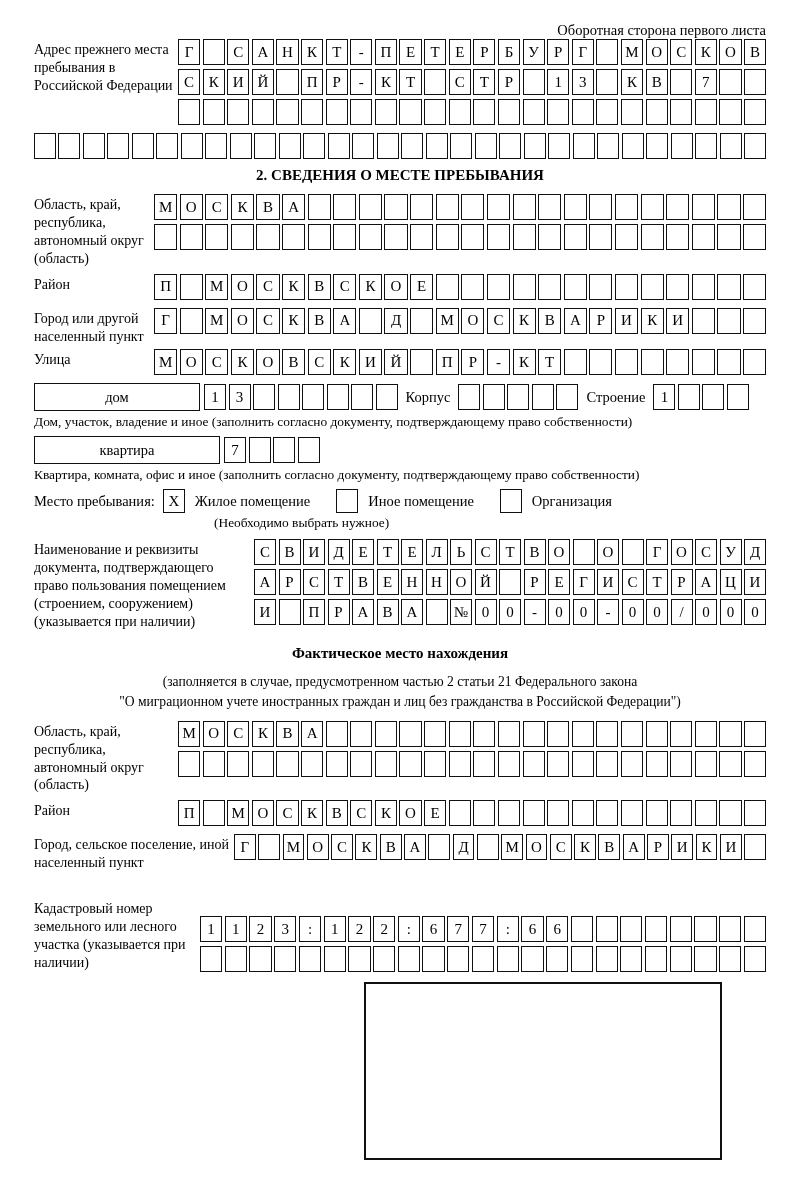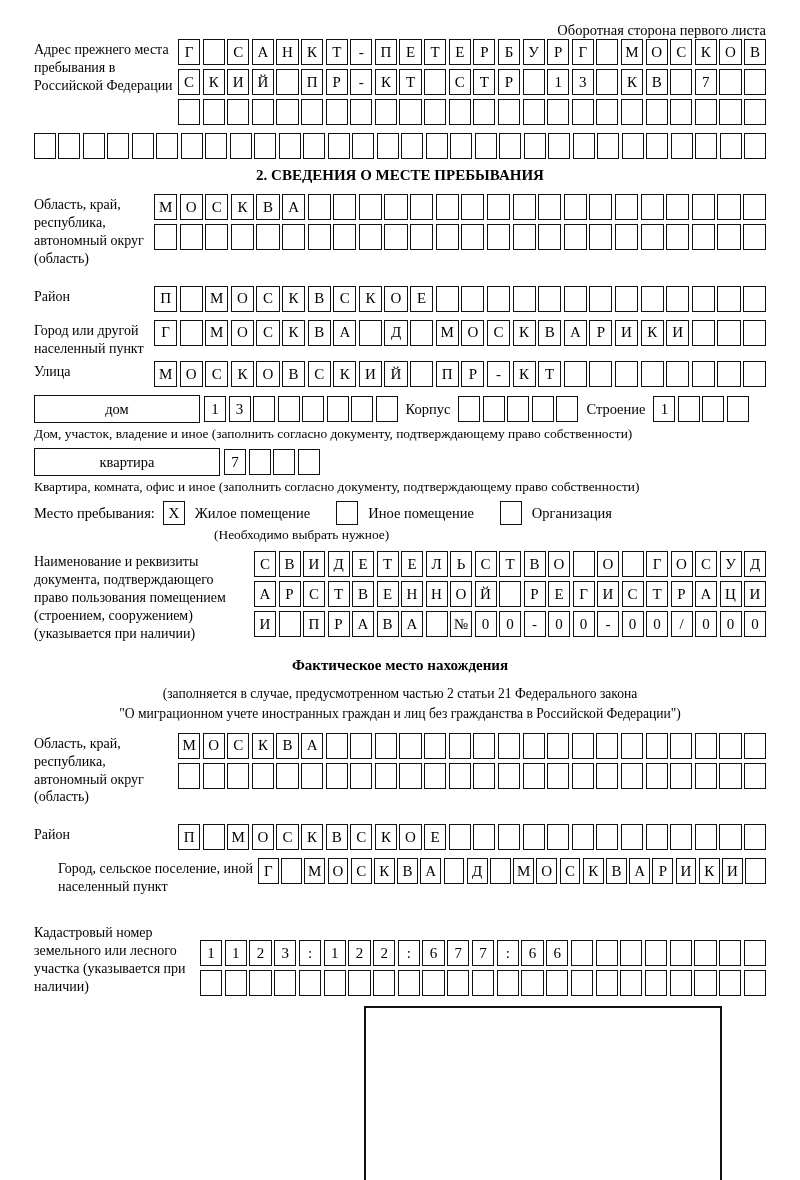--- a/index.html
+++ b/index.html
@@ -23,21 +23,21 @@
     display:flex; align-items:center; justify-content:center;
     font-size:15px; line-height:1;
   }
   .cellgrid.fixed .cell { flex:0 0 22px; }
 
   .caption { font-size:13.4px; margin:2px 0 6px 0; }
   .caption.center { text-align:center; }
 
   .sec-title { text-align:center; font-weight:bold; font-size:15px; margin:8px 0 10px 0; }
 
-  .mt6 { margin-top:22px;align-items:center; } .mt10 { margin-top:18px; } .mt14 { margin-top:14px; }
+  .mt6 { margin-top:22px;align-items:center; } .mt10 { margin-top:6px; } .mt14 { margin-top:14px; }
 
   .inline-row { display:flex; align-items:center; margin:6px 0 2px 0; font-size:14.5px; }
   .inline-label { margin-right:8px; }
   .checkbox {
     width:22px; height:24px; border:1.6px solid #111; display:flex;
     align-items:center; justify-content:center; font-size:15px; flex-shrink:0;
   }
   .opt-label { margin:0 26px 0 10px; }
 
   .widebox {
@@ -544,21 +544,21 @@
           <div class="cell"></div>
           <div class="cell"></div>
           <div class="cell"></div>
           <div class="cell"></div>
           <div class="cell"></div>
         </div>
       </div>
   </div>
 
   <div class="frow">
-    <div class="flabel" style="width:200px;margin-left:24px;">Город, сельское поселение, иной населенный пункт</div>
+    <div class="flabel" style="width:200px;">Город, сельское поселение, иной населенный пункт</div>
     <div class="gridcol">
         <div class="cellgrid">
           <div class="cell">Г</div>
           <div class="cell"></div>
           <div class="cell">М</div>
           <div class="cell">О</div>
           <div class="cell">С</div>
           <div class="cell">К</div>
           <div class="cell">В</div>
           <div class="cell">А</div>

